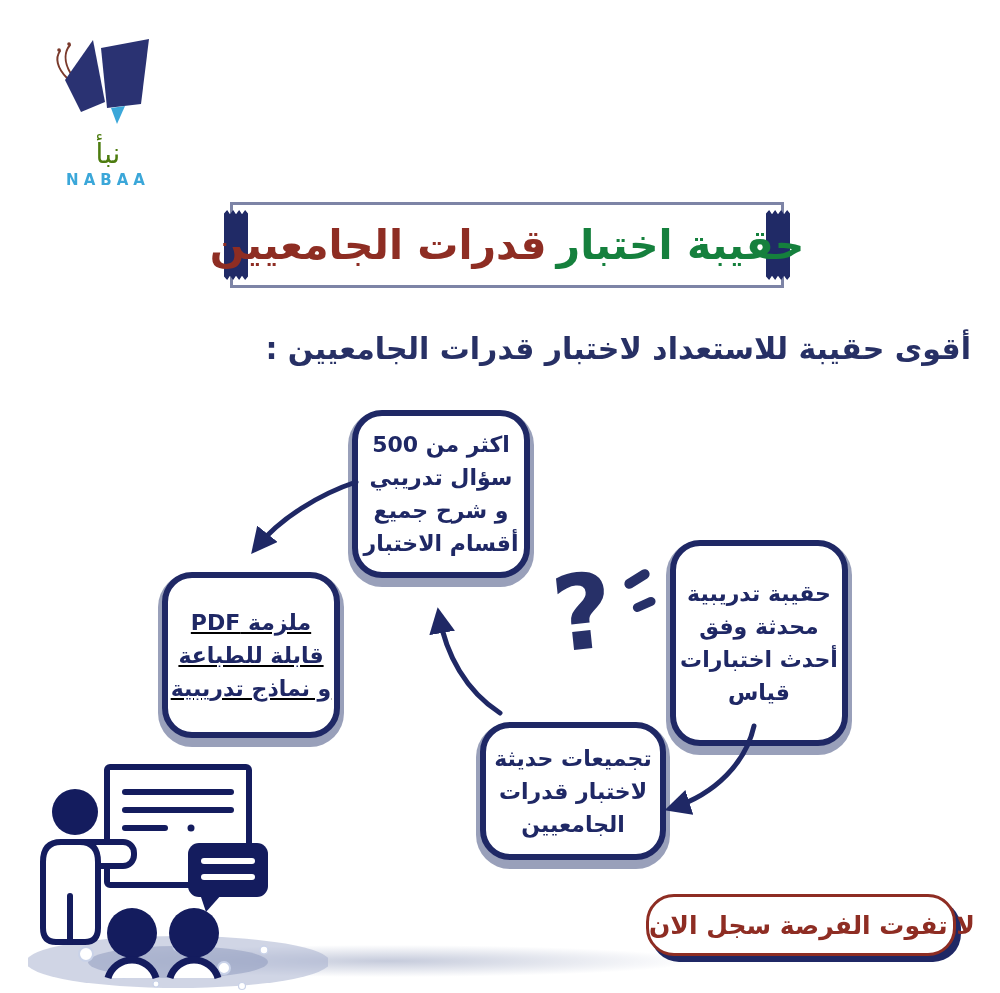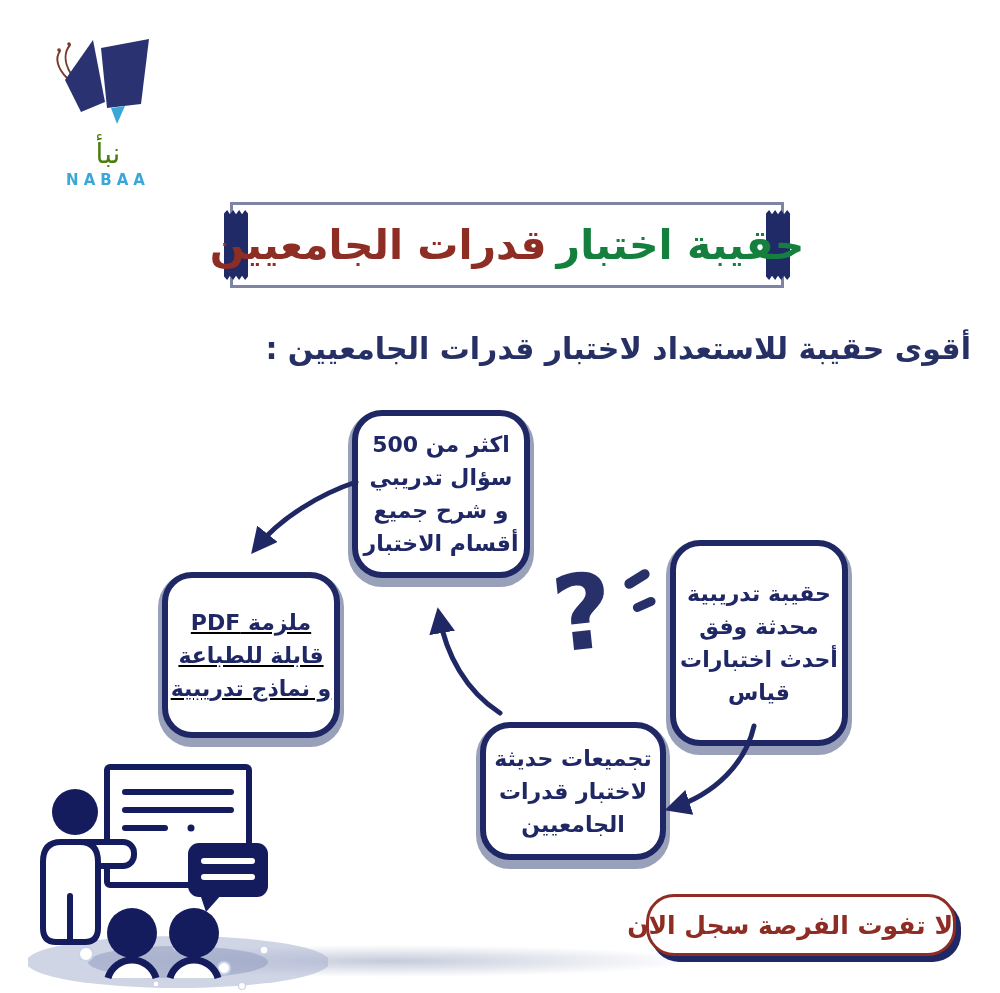--- a/index.html
+++ b/index.html
@@ -33,21 +33,21 @@
     box-shadow:0 5px 0 4px #99a0ba;display:flex;flex-direction:column;align-items:center;justify-content:center;
     direction:rtl;text-align:center;padding:14px 4px;box-sizing:border-box;}
   .feature-box span{display:block;font-size:22px;font-weight:700;color:#1f2865;line-height:1.5;white-space:nowrap;}
   .box-top{left:352px;top:410px;width:178px;height:168px;}
   .box-right{left:670px;top:540px;width:178px;height:206px;}
   .box-left{left:162px;top:572px;width:178px;height:166px;text-decoration:underline;}
   .box-bottom{left:456px;top:722px;width:186px;height:138px;margin-left:24px;}
 
   
   .cta{left:646px;top:894px;width:304px;height:56px;background:#ffffff;border:3px solid #8e2d23;border-radius:28px;
-    box-shadow:5px 6px 0 0 #1f2865;display:flex;align-items:center;justify-content:flex-start;direction:rtl;cursor:pointer;}
+    box-shadow:5px 6px 0 0 #1f2865;display:flex;align-items:center;justify-content:flex-end;direction:rtl;cursor:pointer;}
   .cta span{font-size:25px;font-weight:700;color:#8e2d23;white-space:nowrap;}
 
   
   .floor-shadow{left:80px;top:938px;width:880px;height:46px;
     background:radial-gradient(ellipse 50% 50% at 35% 50%, rgba(150,160,190,0.55), rgba(150,160,190,0) 70%);}
 </style>
 </head>
 <body>
 
 <div class="canvas">

